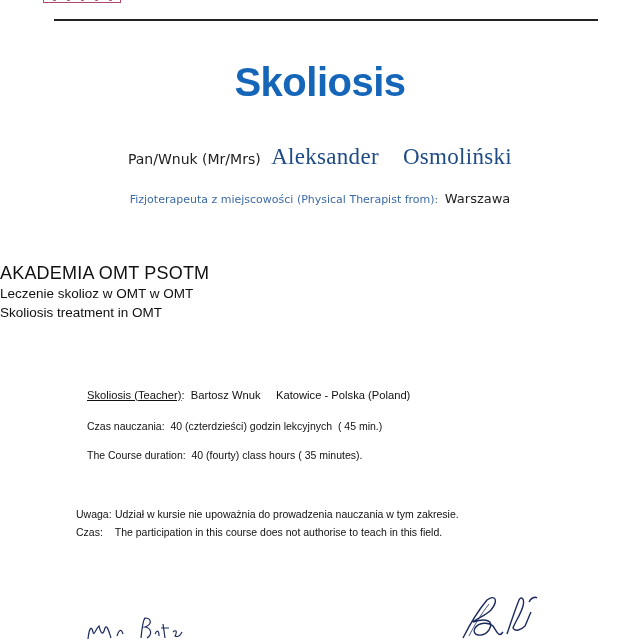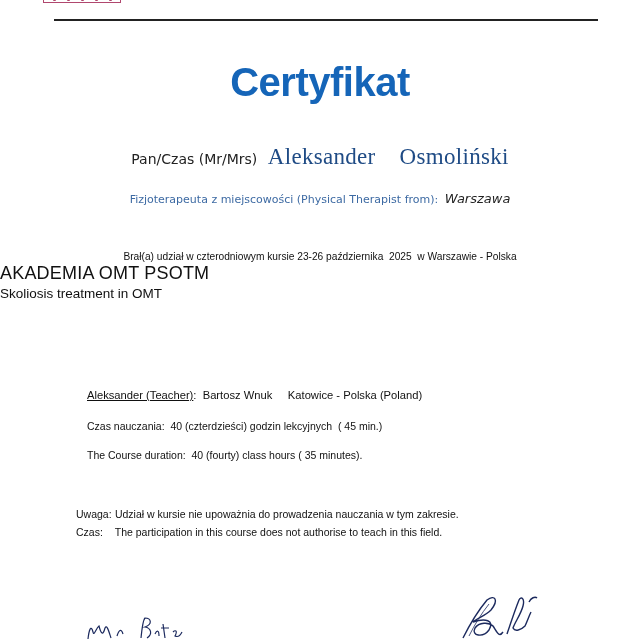--- a/index.html
+++ b/index.html
@@ -43,21 +43,21 @@
       font-size: 23px; color: #1f4b85; margin-left: 6px; word-spacing: 6px;
       letter-spacing: 0.3px;
     }
     .profession {
       position: absolute; left: 0; width: 640px; top: 191px;
       text-align: center; white-space: nowrap;
       font-family: "DejaVu Sans", sans-serif;
       font-size: 11px;
     }
     .profession .label { color: #3d6aa3; }
-    .profession .city { font-style: italic; color: #222; font-size: 13px; margin-left: 3px; }
+    .profession .city { color: #222; font-size: 13px; margin-left: 3px; }
     .participation {
       position: absolute; left: 0; width: 640px; top: 222px;
       text-align: center; font-size: 10.2px; line-height: 14px; color: #111;
       white-space: pre;
     }
     .academy {
       position: absolute; left: 0; width: 640px; top: 262px;
       text-align: left;
     }
     .academy .org { font-size: 18px; line-height: 22px; color: #111; letter-spacing: 0.2px; }
@@ -81,42 +81,42 @@
 
 <div class="logo-strip">
   <span></span>
   <span></span>
   <span></span>
   <span></span>
   <span></span>
 </div>
 <div class="top-rule"></div>
 
-<div class="title">Certyfikat</div>
+<div class="title">Skoliosis</div>
 
 <div class="recipient">
-  <span class="prefix">Pan/Czas (Mr/Mrs)</span>
+  <span class="prefix">Pan/Wnuk (Mr/Mrs)</span>
   <span class="name" style="white-space:pre">Aleksander  Osmoliński</span>
 </div>
 
 <div class="profession">
   <span class="label">Fizjoterapeuta z miejscowości (Physical Therapist from):</span>
   <span class="city">Warszawa</span>
 </div>
 
 <div class="participation">
-  <div>Brał(a) udział w czterodniowym kursie 23-26 października  2025  w Warszawie - Polska</div>
 </div>
 
 <div class="academy">
   <div class="org">AKADEMIA OMT PSOTM</div>
+  <div class="course">Leczenie skolioz w OMT w OMT</div>
   <div class="course">Skoliosis treatment in OMT</div>
 </div>
 
-<div class="teacher"><span class="lbl">Aleksander (Teacher)</span><span>:  </span><span>Bartosz Wnuk</span>     <span>Katowice - Polska (Poland)</span></div>
+<div class="teacher"><span class="lbl">Skoliosis (Teacher)</span><span>:  </span><span>Bartosz Wnuk</span>     <span>Katowice - Polska (Poland)</span></div>
 
 <div class="duration" style="top:420px;">Czas nauczania:  40 (czterdzieści) godzin lekcyjnych  ( 45 min.)</div>
 <div class="duration" style="top:449px;">The Course duration:  40 (fourty) class hours ( 35 minutes).</div>
 
 <div class="note" style="top:508px;"><span class="lbl">Uwaga:</span> <span>Udział w kursie nie upoważnia do prowadzenia nauczania w tym zakresie.</span></div>
 <div class="note" style="top:526px;"><span class="lbl">Czas:</span> <span>The participation in this course does not authorise to teach in this field.</span></div>
 
 <svg class="sig" style="left:85px; top:612px;" width="110" height="28" viewBox="0 0 110 28">
   <path d="M3 27 C4 18, 6 12, 8 20 C9 25, 11 16, 14 14 C16 22, 18 24, 20 16 C22 12, 24 20, 26 26 M32 24 C34 18, 36 16, 38 22" fill="none" stroke="#1c2a5e" stroke-width="1.2"></path>
   <path d="M56 26 C57 16, 58 8, 60 6 C66 6, 68 12, 60 15 C66 16, 68 22, 62 26 M70 22 C72 18, 74 18, 74 24 M78 12 L80 26 M76 16 L84 16 M88 20 C90 18, 93 18, 90 24 C94 26, 96 22, 97 20" fill="none" stroke="#1c2a5e" stroke-width="1.2"></path>

